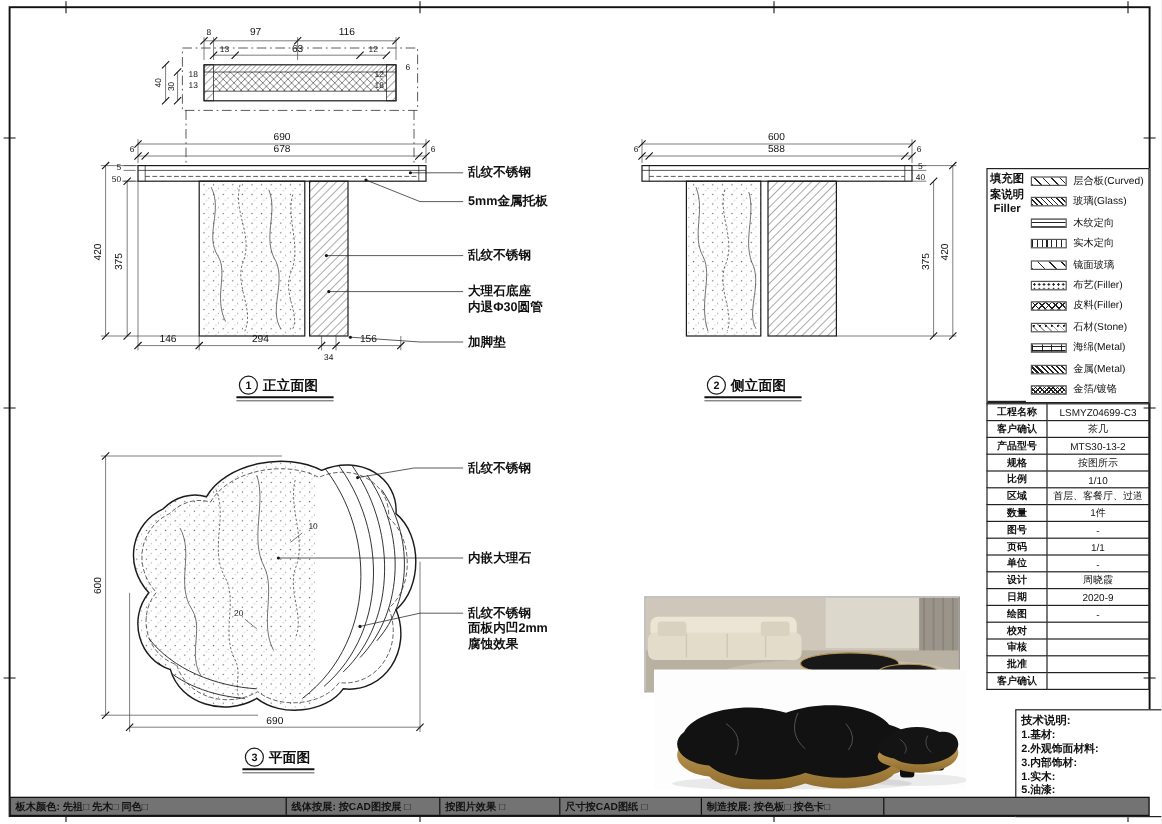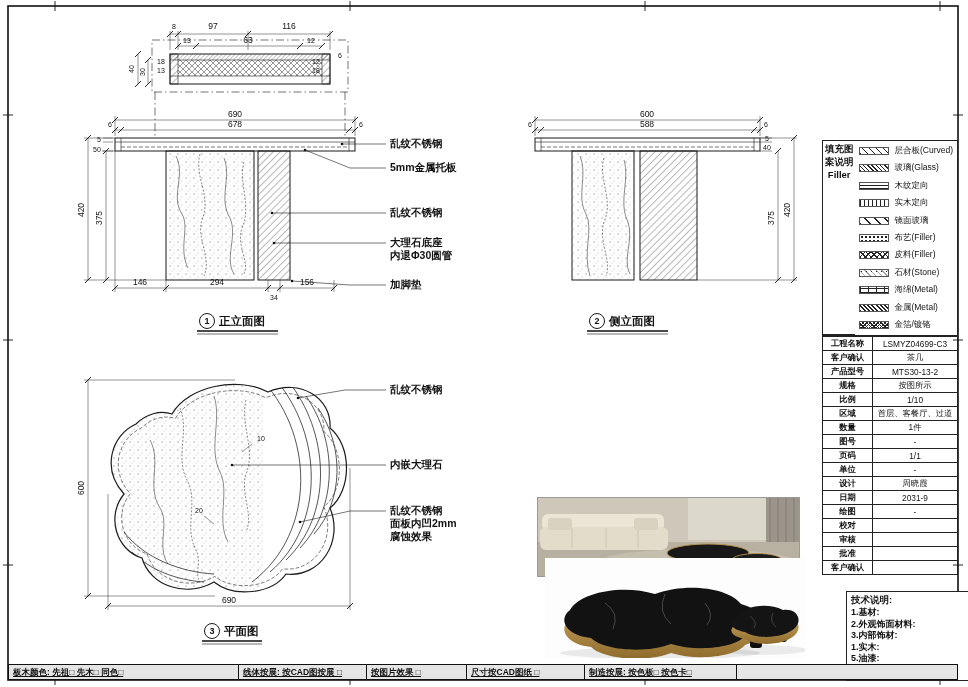--- a/index.html
+++ b/index.html
@@ -42,21 +42,21 @@
   .sw10{background:repeating-linear-gradient(45deg,#222 0 1px,transparent 1px 2.6px),repeating-linear-gradient(-45deg,#222 0 1px,transparent 1px 2.6px)}
 
   #infotbl{position:absolute;left:822px;top:336px;width:136px;border-collapse:collapse;table-layout:fixed;}
   #infotbl td{border:1px solid #222;font-size:8.3px;height:14px;padding:0 2px;text-align:center;overflow:hidden;white-space:nowrap;}
   #infotbl td.il{width:50px;font-weight:bold;}
 
   #tech{top:591px;height:90px;padding:2px 4px;margin-left:24px;}
   .tech-h{font-size:9.5px;font-weight:bold;}
   .tech-l{font-size:9px;font-weight:600;line-height:11.5px;}
 
-  #footerbar{position:absolute;left:8px;top:664px;width:950px;height:16px;border:1px solid #111;display:flex;background:#e5e5e5;text-decoration:underline;}
+  #footerbar{position:absolute;left:8px;top:664px;width:950px;height:16px;border:1px solid #111;display:flex;background:#737373;}
   .fc{border-right:1px solid #111;font-size:8.5px;font-weight:600;line-height:14px;padding-left:4px;white-space:nowrap;overflow:hidden;}
   .fc:last-child{border-right:none;}
 
   .photo{position:absolute;overflow:hidden;}
   #photo1{left:537px;top:497px;width:263px;height:80px;border:1px solid #999;z-index:1;}
   #photo2{left:545px;top:558px;width:260px;height:100px;background:#fff;z-index:2;}
 </style>
 </head>
 <body>
 
@@ -395,21 +395,21 @@
   <tr>
           <td class="il">单位</td>
           <td class="iv">-</td>
         </tr>
   <tr>
           <td class="il">设计</td>
           <td class="iv">周晓霞</td>
         </tr>
   <tr>
           <td class="il">日期</td>
-          <td class="iv">2031-9</td>
+          <td class="iv">2020-9</td>
         </tr>
   <tr>
           <td class="il">绘图</td>
           <td class="iv">-</td>
         </tr>
   <tr>
           <td class="il">校对</td>
           <td class="iv"></td>
         </tr>
   <tr>

